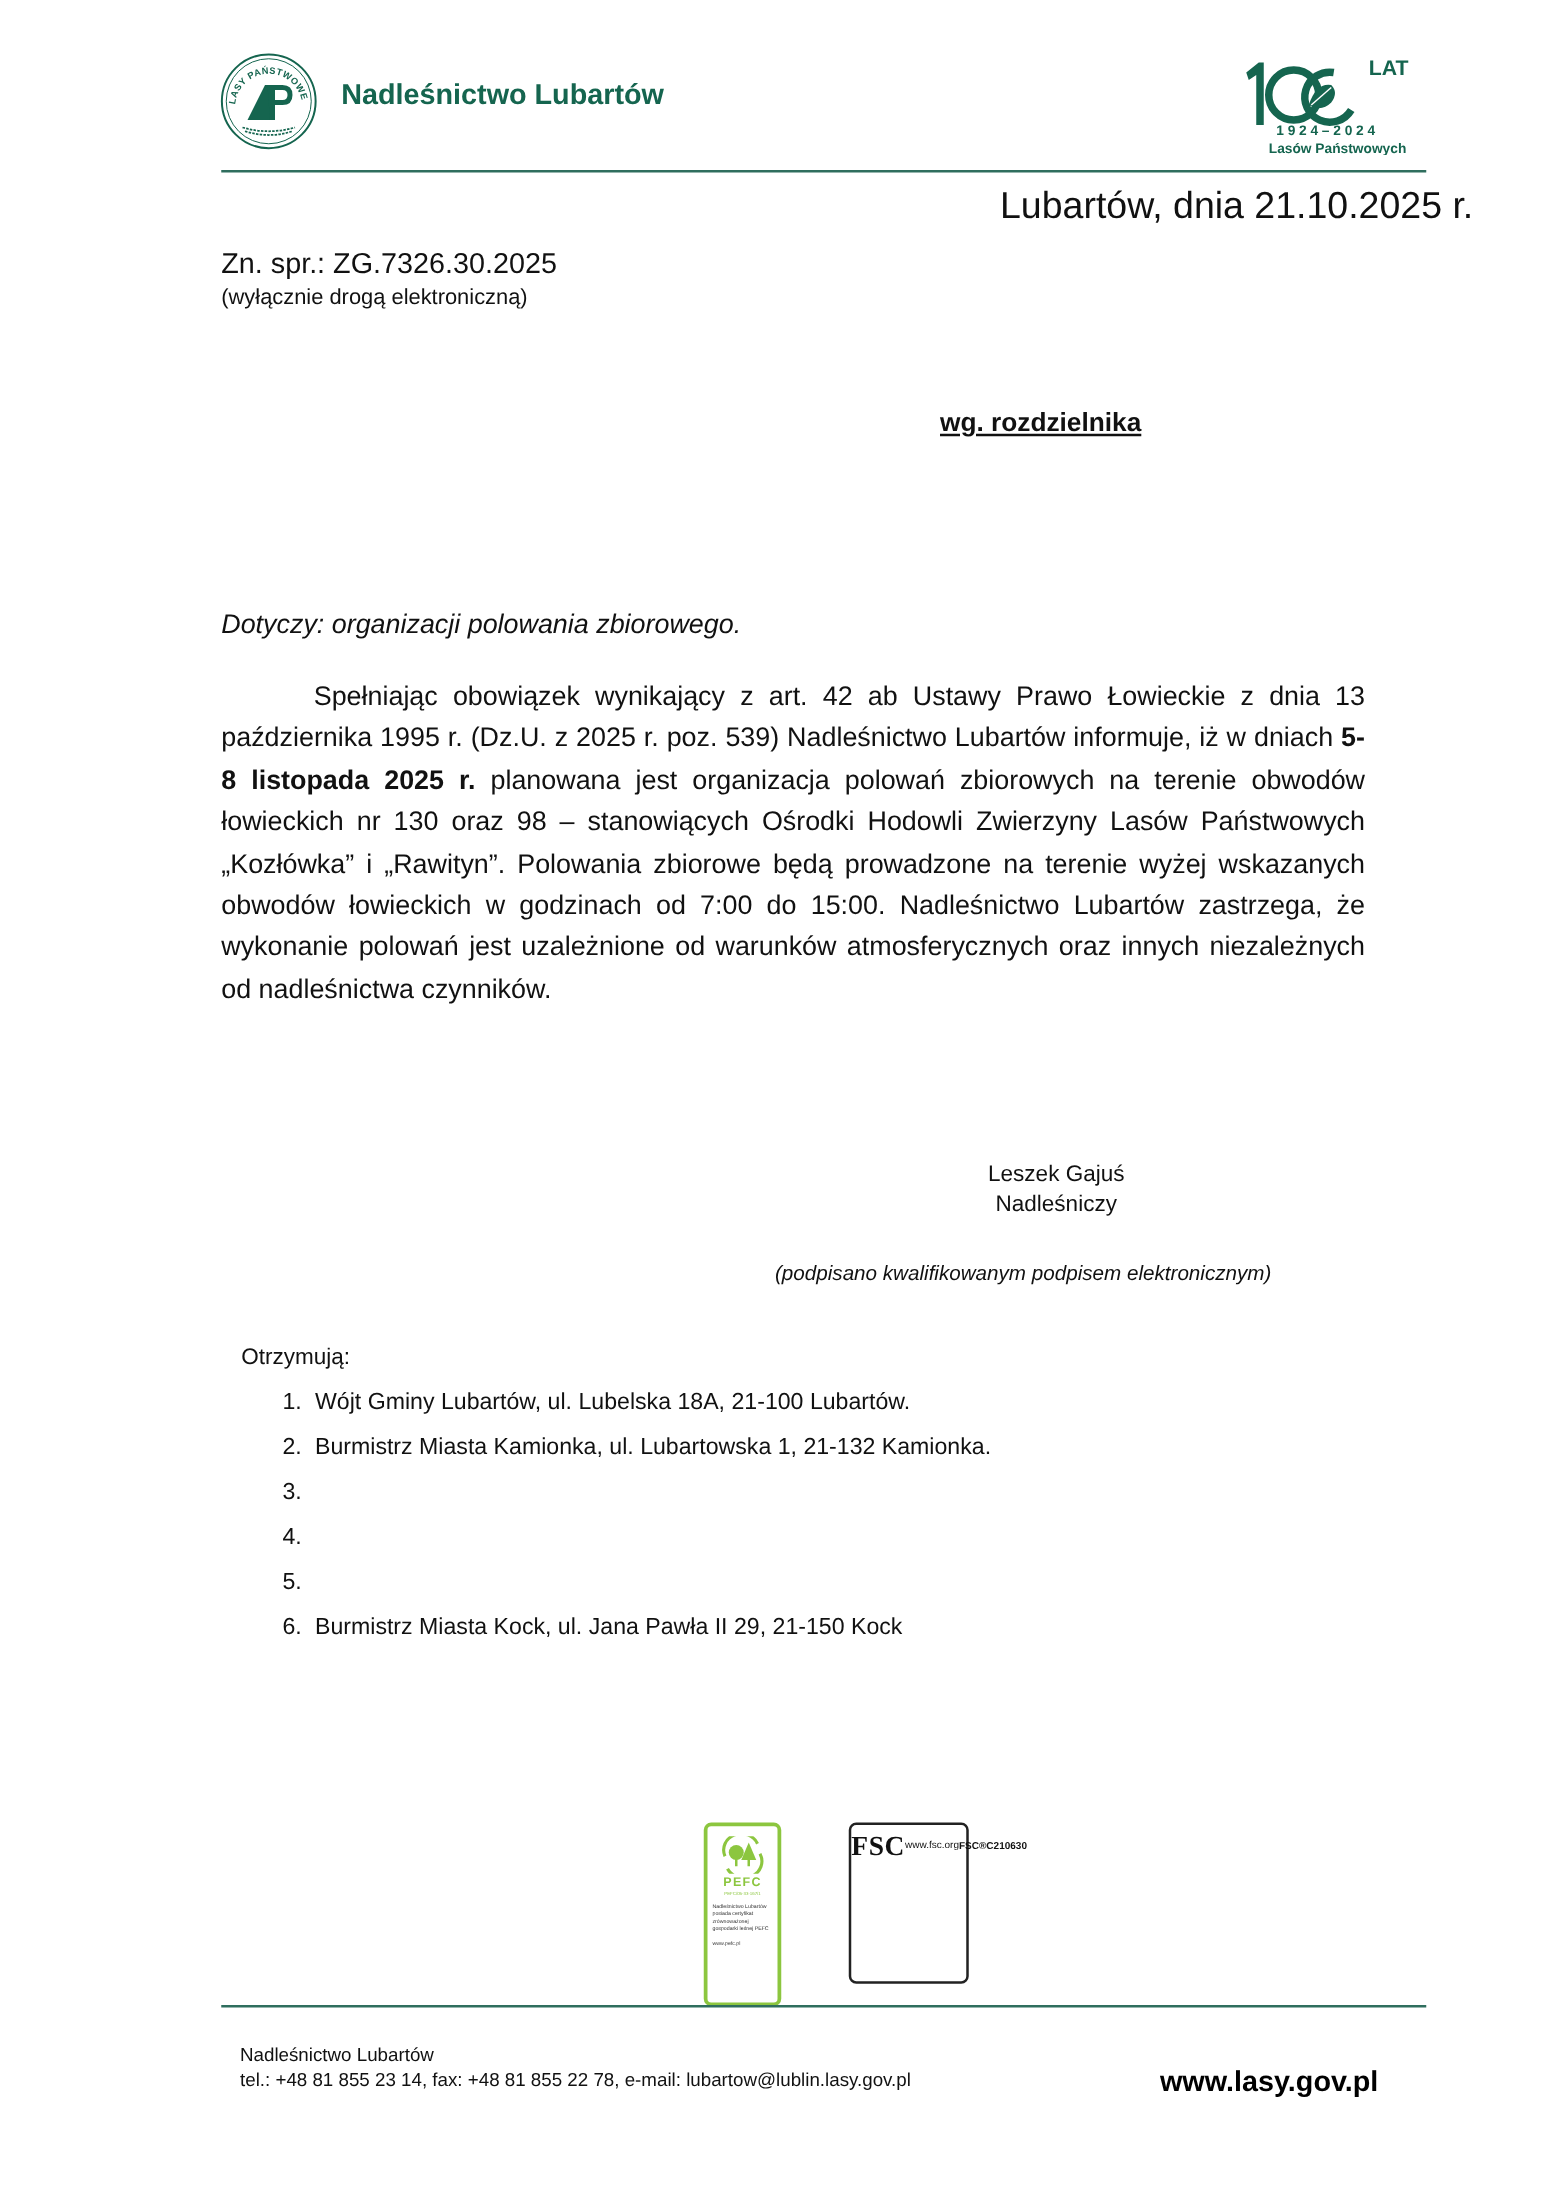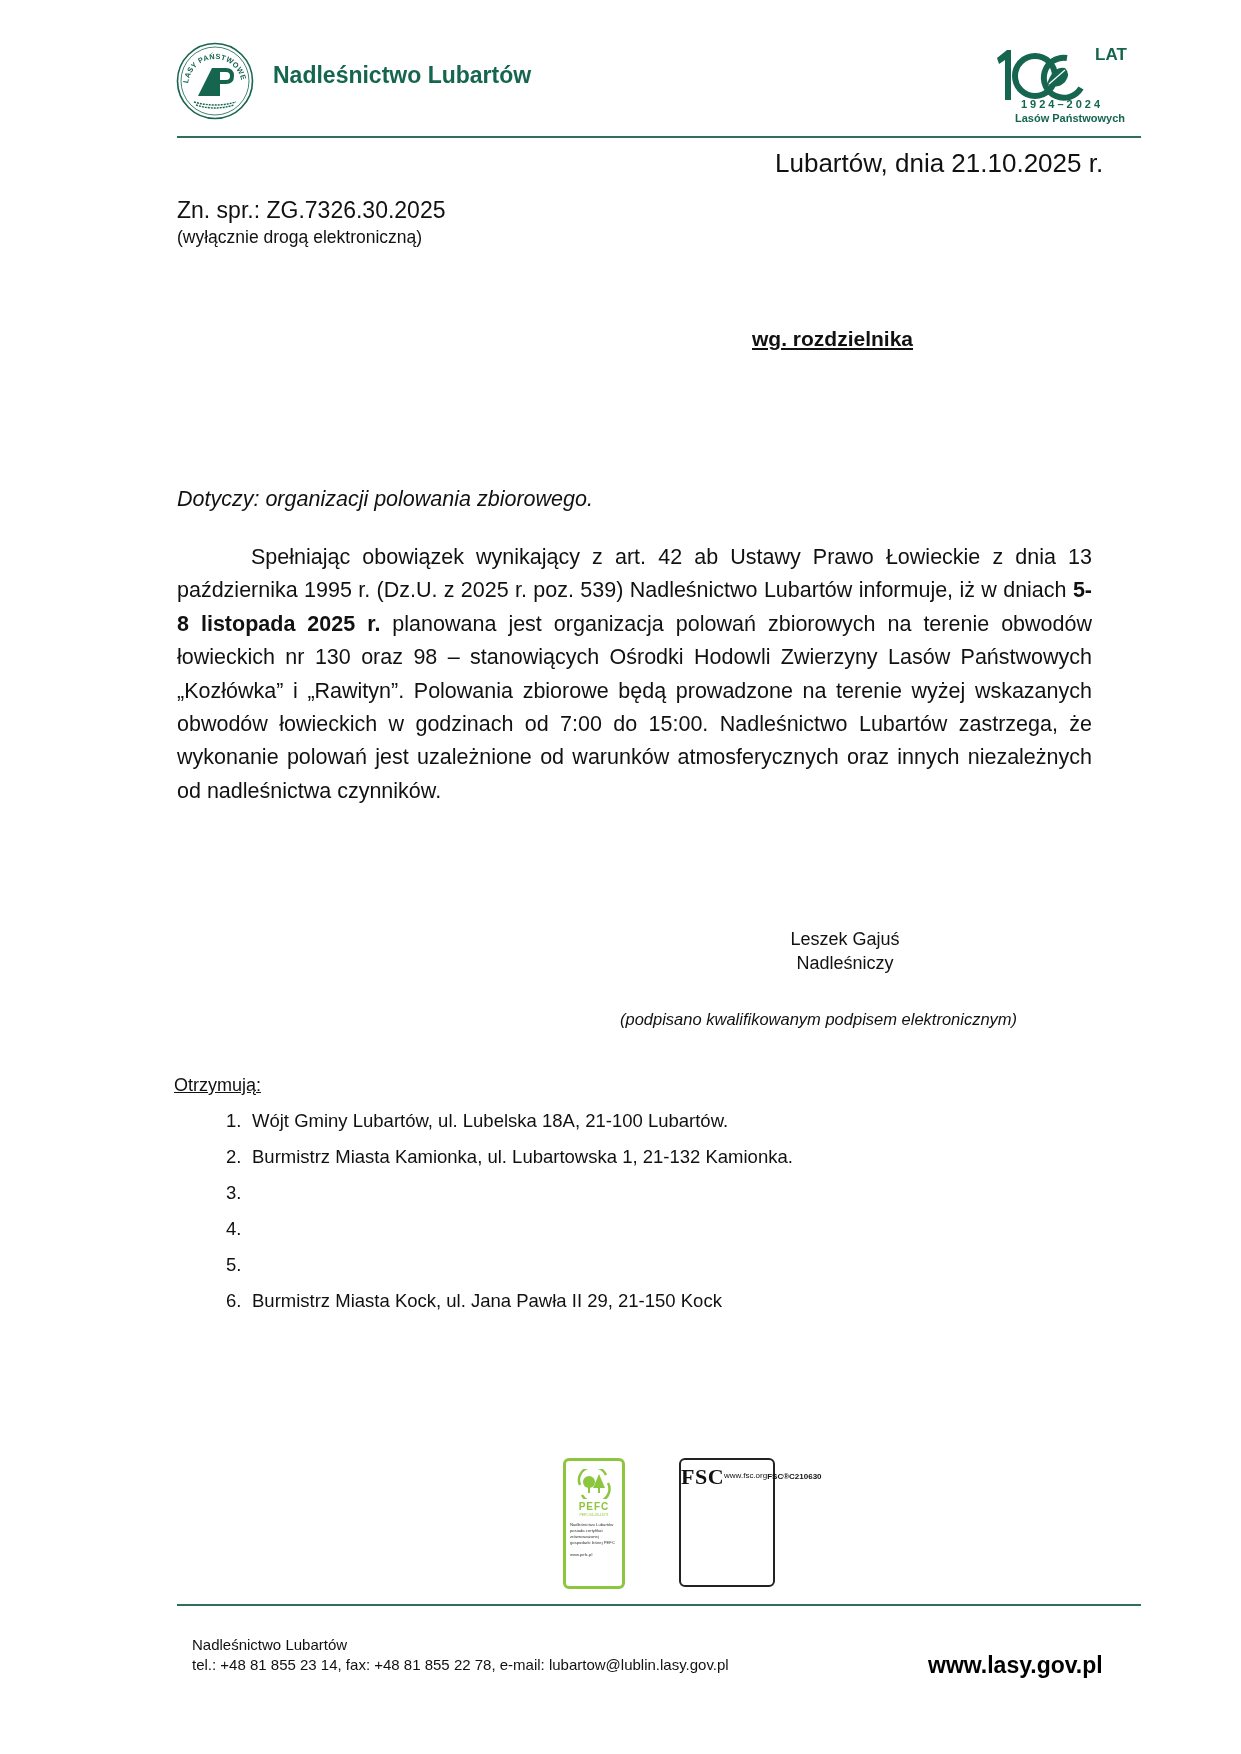--- a/index.html
+++ b/index.html
@@ -8,42 +8,42 @@
     .abs { position: absolute; }
 
     
     .logo-lp { left: 176px; top: 42px; width: 78px; height: 78px; }
     .org-name { left: 273px; top: 62px; font-size: 23px; font-weight: bold; color: #15654f; white-space: nowrap; }
     .logo-100 { left: 995px; top: 44px; width: 145px; height: 80px; }
     .hr { height: 2px; background: #2f6e5e; }
     .hr-top { left: 177px; top: 136px; width: 964px; }
     .hr-bottom { left: 177px; top: 1604px; width: 964px; }
 
-    .date { left: 775px; top: 148px; font-size: 26px; white-space: nowrap; }
+    .date { left: 800px; top: 148px; font-size: 30px; white-space: nowrap; }
     .ref { left: 177px; top: 197px; font-size: 23px; white-space: nowrap; }
     .ref-note { left: 177px; top: 227px; font-size: 17.5px; white-space: nowrap; }
     .addressee { left: 752px; top: 327px; font-size: 21px; font-weight: bold; text-decoration: underline; white-space: nowrap; }
 
     .subject { left: 177px; top: 487px; font-size: 21.5px; font-style: italic; white-space: nowrap; }
     .body-text { left: 177px; top: 541px; width: 915px; font-size: 21.5px; line-height: 33.4px;
                  text-align: justify; text-indent: 74px; }
     .body-text b { font-weight: bold; }
 
     .sig { left: 740px; top: 927px; width: 210px; text-align: center; font-size: 18px; line-height: 24px; }
     .sig-note { left: 620px; top: 1010px; font-size: 16.5px; font-style: italic; white-space: nowrap; }
 
-    .recip-label { left: 174px; top: 1075px; font-size: 18px; text-decoration: underline; white-space: nowrap; }
+    .recip-label { left: 193px; top: 1075px; font-size: 18px; white-space: nowrap; }
     .recip-list { left: 177px; top: 1110px; margin: 0; padding: 0; list-style: none; font-size: 18.5px; }
     .recip-list li { height: 36px; line-height: 22px; display: flex; }
     .recip-list .num { width: 75px; text-align: right; padding-right: 0; box-sizing: border-box; }
     .recip-list .num span { display: inline-block; width: 26px; text-align: left; margin-left: 37px; }
     .recip-list .txt { white-space: nowrap; }
 
     
-    .pefc { left: 563px; top: 1458px; width: 62px; height: 131px; border: 3px solid #8cc63f; border-radius: 6px; box-sizing: border-box;
+    .pefc { left: 563px; top: 1458px; width: 62px; height: 147px; border: 3px solid #8cc63f; border-radius: 6px; box-sizing: border-box;
             display: flex; flex-direction: column; align-items: center; padding-top: 8px; }
     .pefc-title { font-size: 10px; font-weight: bold; color: #8cc63f; letter-spacing: 1px; margin-top: 2px; }
     .pefc-code { font-size: 3.5px; color: #8cc63f; margin-top: 1px; }
     .pefc-desc { font-size: 4.2px; line-height: 6px; color: #333; width: 48px; margin-top: 5px; }
     .pefc-url { font-size: 4.2px; color: #333; width: 48px; margin-top: 6px; }
     .fsc { left: 679px; top: 1458px; width: 96px; height: 129px; border: 2px solid #222; border-radius: 6px; box-sizing: border-box;
            display: flex; flex-direction: row; align-items: flex-start; padding-top: 6px; }
     .fsc-title { font-family: "Liberation Serif", serif; font-weight: bold; font-size: 22px; line-height: 22px; margin-top: 0px; letter-spacing: 0.5px; }
     .fsc-url { font-size: 8px; margin-top: 5px; }
     .fsc-code { font-size: 8px; margin-top: 6px; font-weight: bold; }

